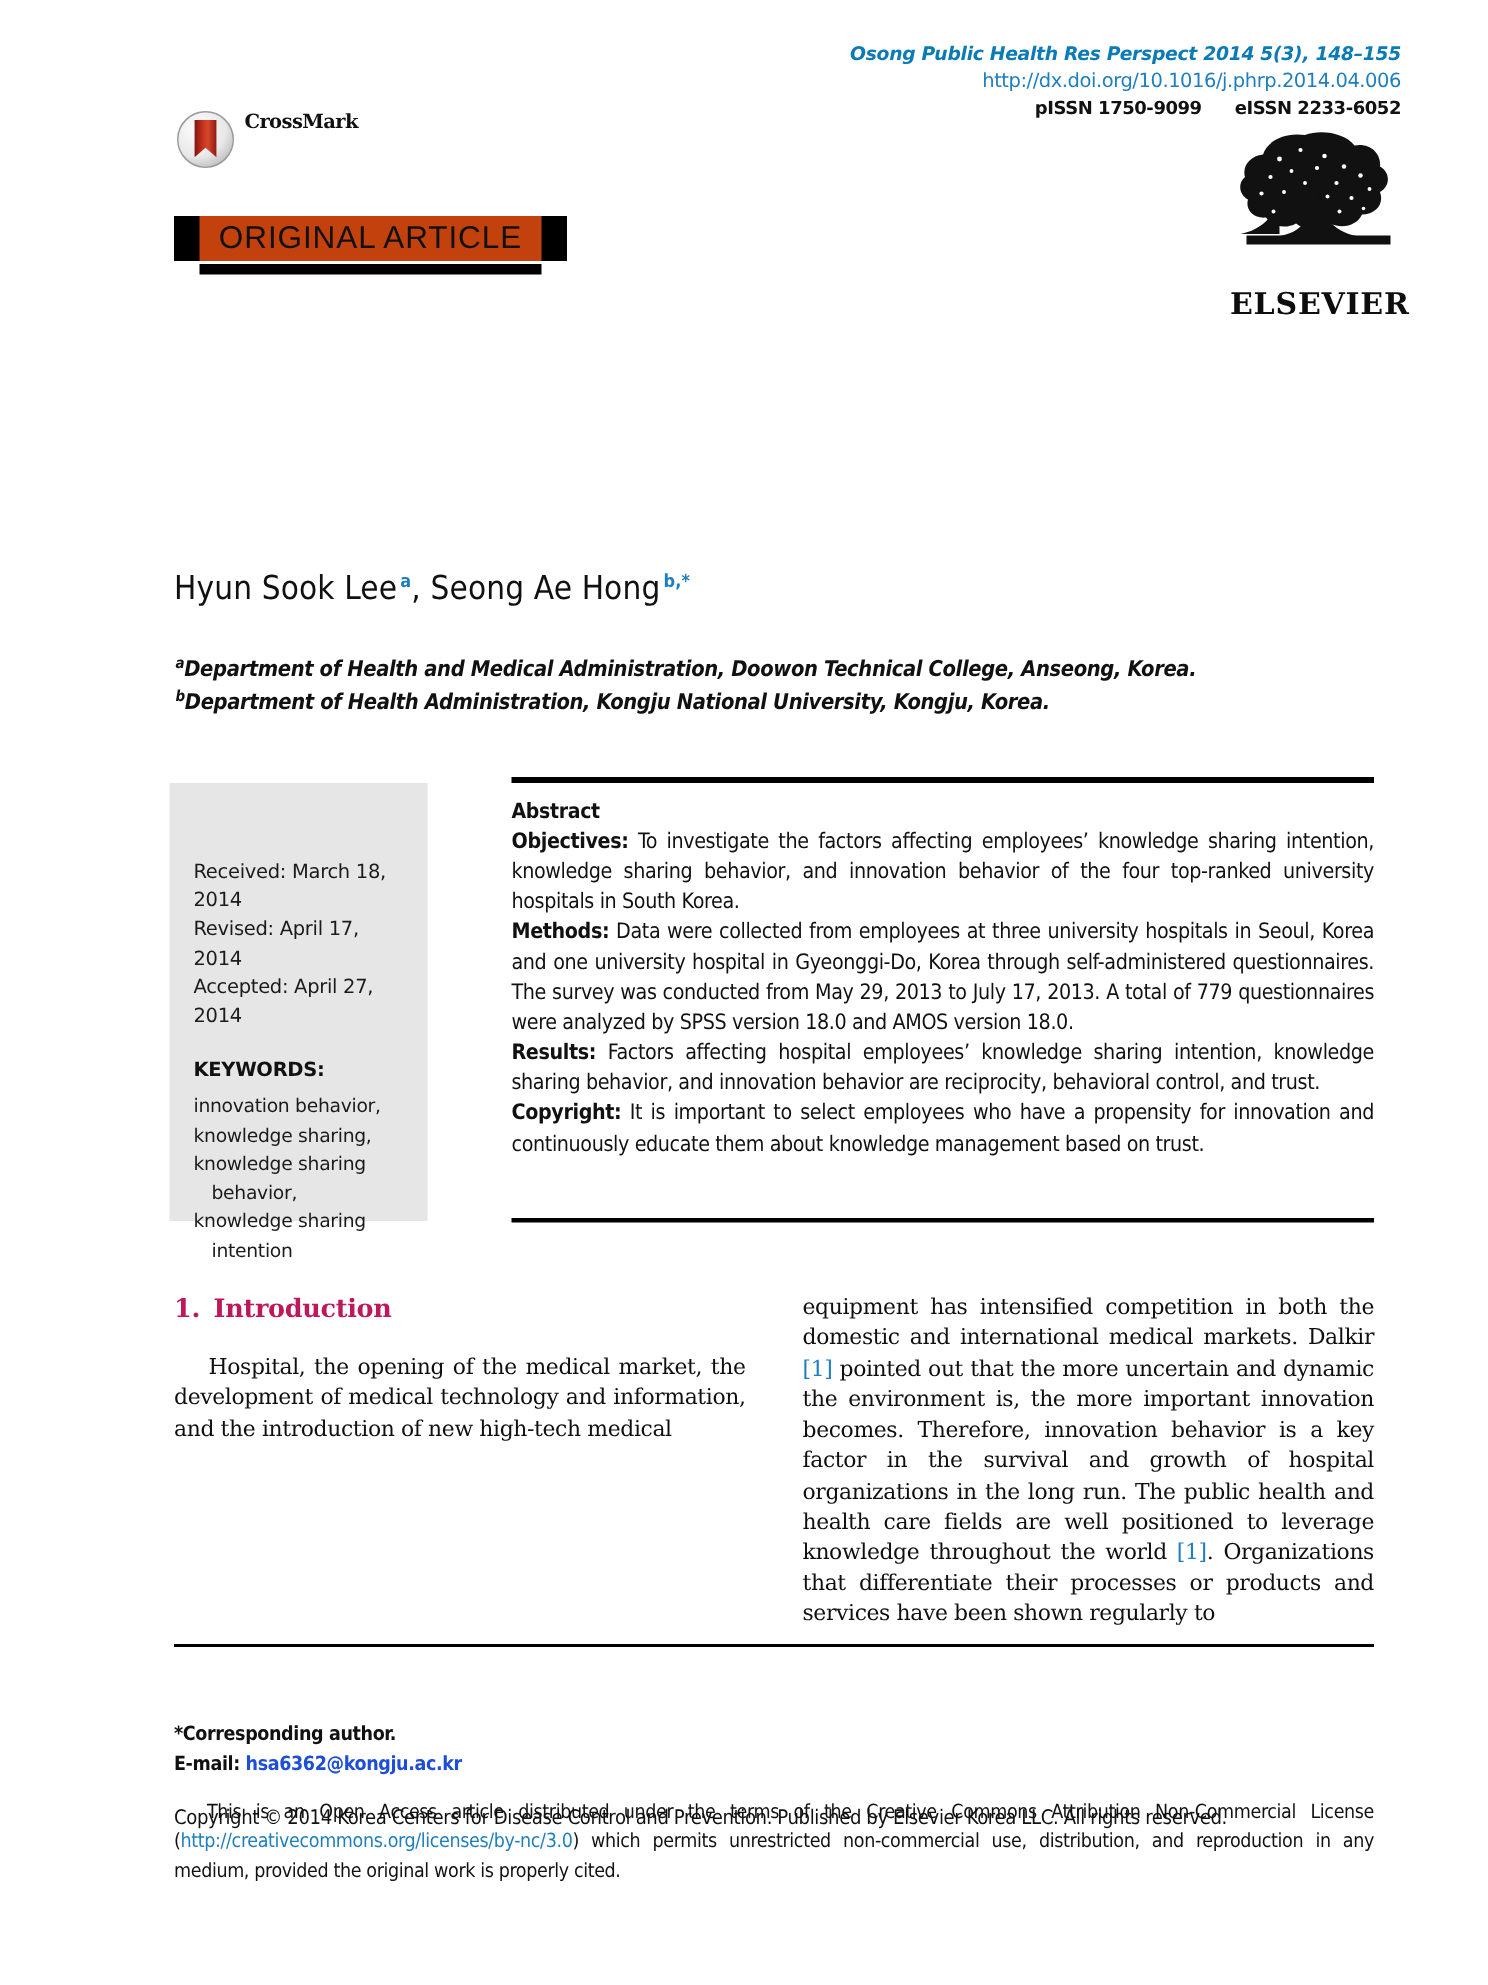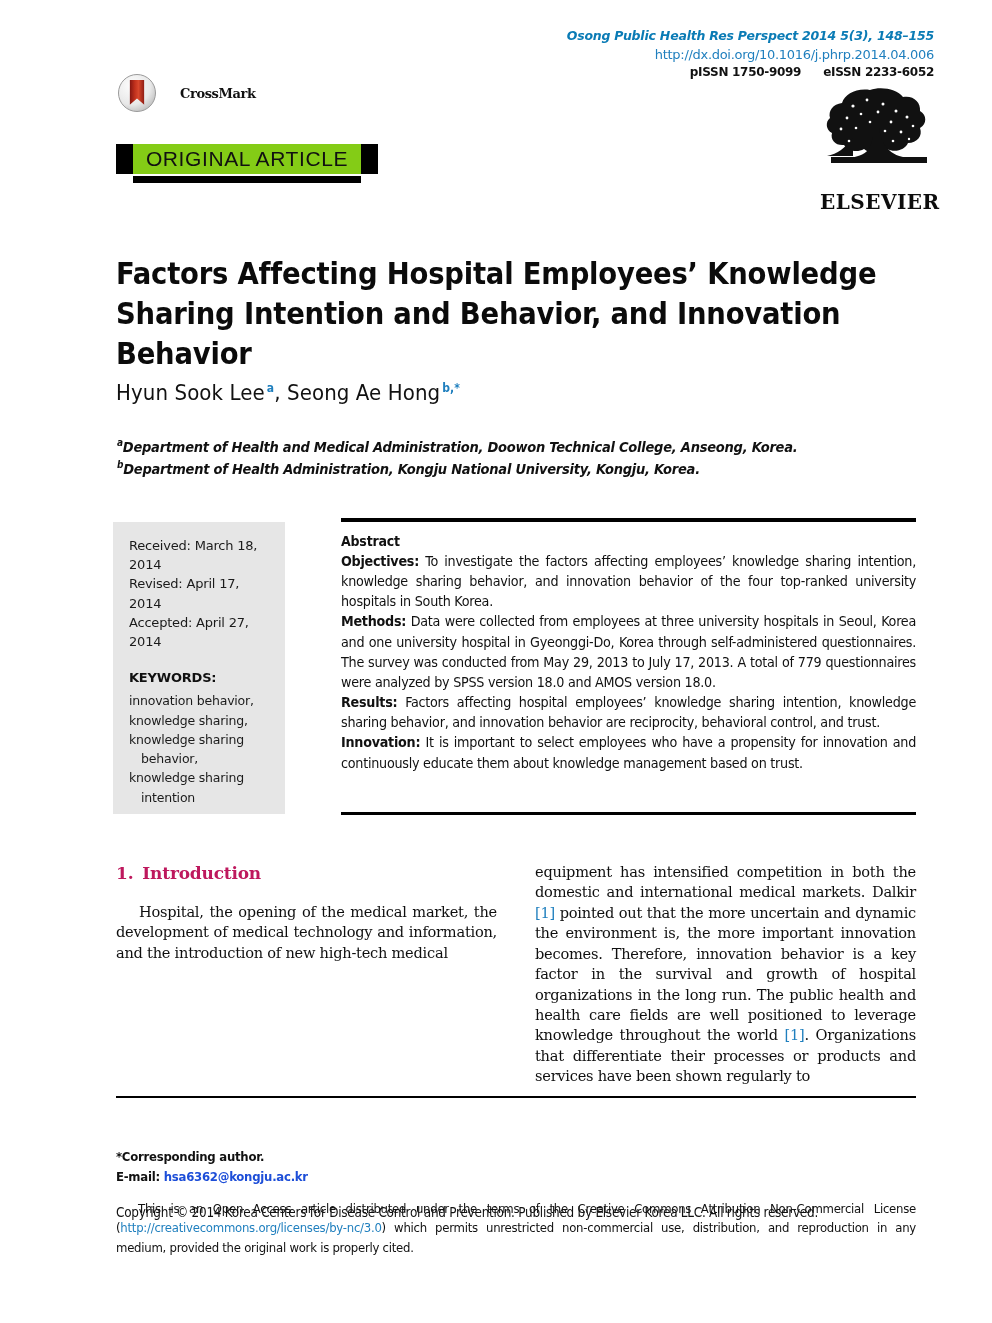--- a/index.html
+++ b/index.html
@@ -58,22 +58,22 @@
     margin-top: 2px;
   }
   .journal-issn .gap { display: inline-block; width: 22px; }
 
   
   .crossmark {
     position: absolute;
     left: 118px;
     top: 74px;
     display: flex;
-    align-items: center;
-    gap: 24px;
+    align-items: flex-start;
+    gap: 7px;
   }
   .crossmark-mark {
     position: relative;
     width: 38px; height: 38px;
     border-radius: 50%;
     background: radial-gradient(circle at 35% 30%, #fdfdfd 0%, #e8e8e8 55%, #b9b9b9 85%, #8e8e8e 100%);
     border: 1px solid #9a9a9a;
     box-sizing: border-box;
     overflow: hidden;
   }
@@ -118,21 +118,21 @@
     position: absolute;
     left: 116px;
     top: 144px;
     width: 262px;
     height: 42px;
   }
   .banner-bar {
     position: absolute;
     left: 0; top: 0;
     width: 262px; height: 30px;
-    background: #84cc16;
+    background: #c2410c;
     display: flex;
     align-items: center;
     justify-content: center;
   }
   .banner-cap-l, .banner-cap-r {
     position: absolute;
     top: 0;
     width: 17px; height: 30px;
     background: #000000;
   }
@@ -214,20 +214,21 @@
     background: #e6e6e6;
     box-sizing: border-box;
     padding: 14px 14px 0 16px;
   }
   .sidebar-dates {
     font-family: "DejaVu Sans", sans-serif;
     font-size: 13px;
     line-height: 1.48;
     color: #1b1b1b;
     letter-spacing: -0.2px;
+    margin-top: 36px;
   }
   .sidebar-kw-title {
     font-family: "DejaVu Sans", sans-serif;
     font-weight: bold;
     font-size: 13px;
     letter-spacing: -0.2px;
     margin-top: 19px;
     color: #111;
   }
   .sidebar-kw-list {
@@ -403,21 +404,20 @@
 
   <div class="banner">
     <div class="banner-bar">
       <div class="banner-cap-l"></div>
       <div class="banner-cap-r"></div>
       <div class="banner-text">ORIGINAL ARTICLE</div>
     </div>
     <div class="banner-rule"></div>
   </div>
 
-  <h1 class="title">Factors Affecting Hospital Employees’ Knowledge Sharing Intention and Behavior, and Innovation Behavior</h1>
 
   <div class="authors">
     <span>Hyun Sook Lee</span><sup>a</sup><span>, </span><span>Seong Ae Hong</span><sup>b,*</sup>
   </div>
 
   <div class="affils">
     <div><sup>a</sup><span>Department of Health and Medical Administration, Doowon Technical College, Anseong, Korea.</span></div>
     <div><sup>b</sup><span>Department of Health Administration, Kongju National University, Kongju, Korea.</span></div>
   </div>
 
@@ -438,21 +438,21 @@
     </div>
   </aside>
 
   <section class="abstract-wrap">
     <div class="rule-top"></div>
     <div class="abstract-label">Abstract</div>
     <div class="abstract-body">
       <p><b>Objectives:</b><span> To investigate the factors affecting employees’ knowledge sharing intention, knowledge sharing behavior, and innovation behavior of the four top-ranked university hospitals in South Korea.</span></p>
       <p><b>Methods:</b><span> Data were collected from employees at three university hospitals in Seoul, Korea and one university hospital in Gyeonggi-Do, Korea through self-administered questionnaires. The survey was conducted from May 29, 2013 to July 17, 2013. A total of 779 questionnaires were analyzed by SPSS version 18.0 and AMOS version 18.0.</span></p>
       <p><b>Results:</b><span> Factors affecting hospital employees’ knowledge sharing intention, knowledge sharing behavior, and innovation behavior are reciprocity, behavioral control, and trust.</span></p>
-      <p><b>Innovation:</b><span> It is important to select employees who have a propensity for innovation and continuously educate them about knowledge management based on trust.</span></p>
+      <p><b>Copyright:</b><span> It is important to select employees who have a propensity for innovation and continuously educate them about knowledge management based on trust.</span></p>
     </div>
   </section>
   <div class="rule-bottom"></div>
 
   <div class="col col-left">
     <h2 class="section-h">
       <span class="num">1.</span><span>Introduction</span>
     </h2>
     <p>Hospital, the opening of the medical market, the development of medical technology and information, and the introduction of new high-tech medical</p>
   </div>

